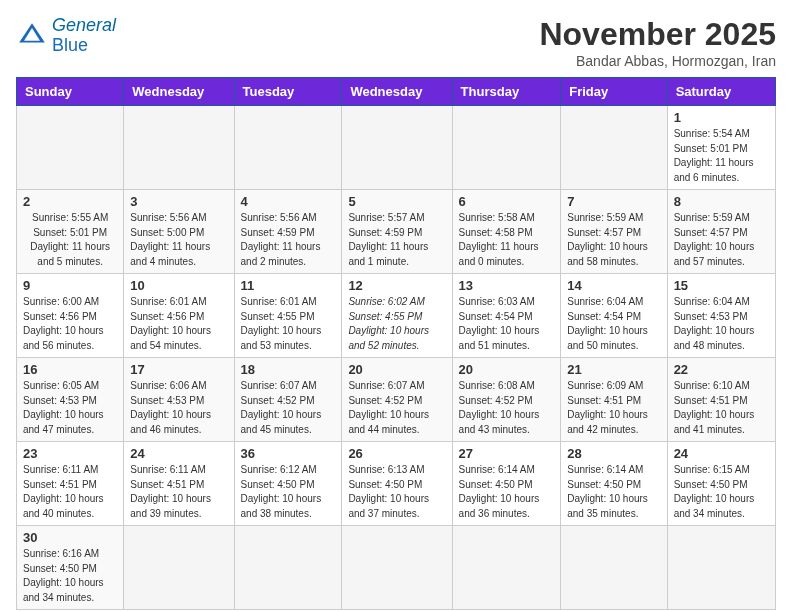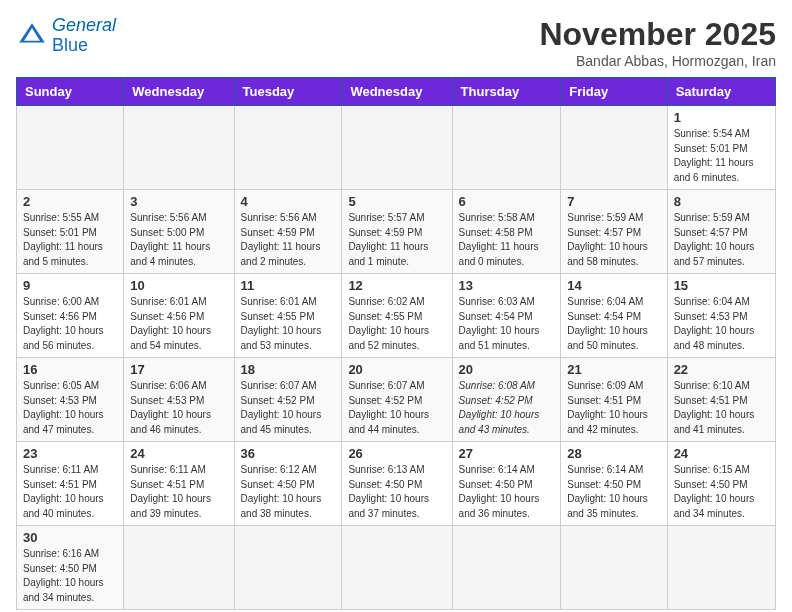--- a/index.html
+++ b/index.html
@@ -130,21 +130,21 @@
           <span class="day-number">1</span>
           <div class="day-info" style="white-space: pre-line;">Sunrise: 5:54 AM
 Sunset: 5:01 PM
 Daylight: 11 hours
 and 6 minutes.</div>
         </td>
       </tr>
       <tr class="row-shade">
         <td>
           <span class="day-number">2</span>
-          <div class="day-info" style="white-space: pre-line;">Sunrise: 5:55 AM
+          <div class="day-info" style="white-space: pre-line; text-align: center;">Sunrise: 5:55 AM
 Sunset: 5:01 PM
 Daylight: 11 hours
 and 5 minutes.</div>
         </td>
         <td>
           <span class="day-number">3</span>
           <div class="day-info" style="white-space: pre-line;">Sunrise: 5:56 AM
 Sunset: 5:00 PM
 Daylight: 11 hours
 and 4 minutes.</div>
@@ -202,21 +202,21 @@
         </td>
         <td>
           <span class="day-number">11</span>
           <div class="day-info" style="white-space: pre-line;">Sunrise: 6:01 AM
 Sunset: 4:55 PM
 Daylight: 10 hours
 and 53 minutes.</div>
         </td>
         <td>
           <span class="day-number">12</span>
-          <div class="day-info" style="white-space: pre-line;">Sunrise: 6:02 AM
+          <div class="day-info" style="white-space: pre-line; font-style: italic;">Sunrise: 6:02 AM
 Sunset: 4:55 PM
 Daylight: 10 hours
 and 52 minutes.</div>
         </td>
         <td>
           <span class="day-number">13</span>
           <div class="day-info" style="white-space: pre-line;">Sunrise: 6:03 AM
 Sunset: 4:54 PM
 Daylight: 10 hours
 and 51 minutes.</div>
@@ -260,21 +260,21 @@
         </td>
         <td>
           <span class="day-number">20</span>
           <div class="day-info" style="white-space: pre-line;">Sunrise: 6:07 AM
 Sunset: 4:52 PM
 Daylight: 10 hours
 and 44 minutes.</div>
         </td>
         <td>
           <span class="day-number">20</span>
-          <div class="day-info" style="white-space: pre-line; font-style: italic;">Sunrise: 6:08 AM
+          <div class="day-info" style="white-space: pre-line;">Sunrise: 6:08 AM
 Sunset: 4:52 PM
 Daylight: 10 hours
 and 43 minutes.</div>
         </td>
         <td>
           <span class="day-number">21</span>
           <div class="day-info" style="white-space: pre-line;">Sunrise: 6:09 AM
 Sunset: 4:51 PM
 Daylight: 10 hours
 and 42 minutes.</div>

